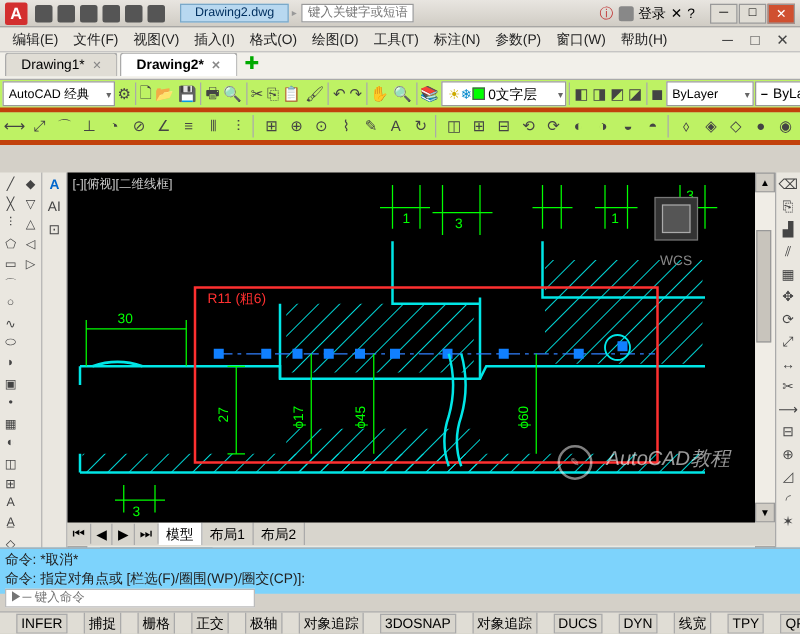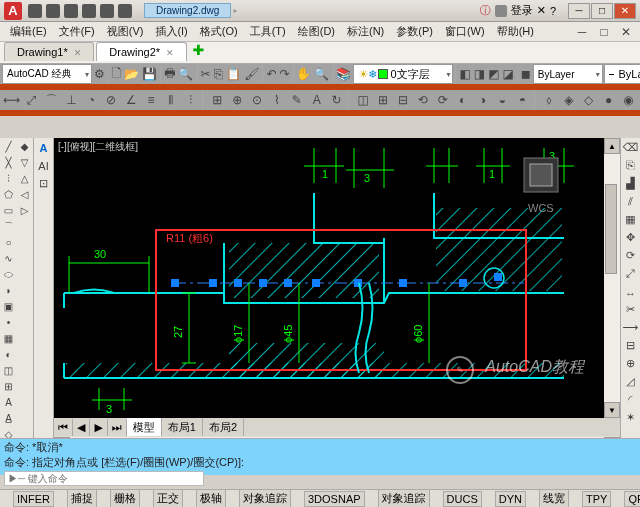--- a/index.html
+++ b/index.html
@@ -10,23 +10,23 @@
 .title-tab{background:#b8d8f0;border:1px solid #7aa8c8;padding:1px 11px;font-size:10px;color:#003060;margin-left:8px}
 .title-search{background:#fff;border:1px solid #999;padding:1px 4px;font-size:10px;color:#888;width:90px;margin-left:4px}
 .title-right{margin-left:auto;display:flex;align-items:center;gap:4px}
 .win-btns{display:flex;gap:1px;margin-left:8px}
 .win-btn{width:22px;height:16px;background:#e0ddd5;border:1px solid #999;display:flex;align-items:center;justify-content:center;font-size:10px}
 .win-close{background:#d05030;color:#fff}
 .menubar{height:20px;background:#eae7e0;display:flex;align-items:center;padding:0 4px;border-bottom:1px solid #bbb}
 .menu-item{padding:2px 6px;font-size:11px;color:#222;cursor:default}
 .doc-tabs{height:22px;background:#f2f0ea;display:flex;align-items:flex-start;padding:0 4px;border-bottom:1px solid #aaa}
 .doc-tab{padding:3px 12px;background:#e0ddd5;border:1px solid #aaa;border-bottom:none;margin-right:2px;font-size:11px;border-radius:3px 3px 0 0}
-.doc-tab.active{background:#fff;font-weight:400}
+.doc-tab.active{background:#fff;font-weight:700}
 .doc-tab .x{margin-left:6px;color:#888;font-size:9px}
-.toolbar-row{height:26px;background:#a3a3a3;display:flex;align-items:center;padding:1px 2px;border-bottom:6px solid #c2410c;gap:1px;overflow:hidden}
+.toolbar-row{height:26px;background:#bef264;display:flex;align-items:center;padding:1px 2px;border-bottom:4px solid #c2410c;gap:1px;overflow:hidden}
 .tb-btn{width:20px;height:20px;border:1px solid transparent;display:flex;align-items:center;justify-content:center;font-size:12px;color:#444}
 .tb-sep{width:4px;height:18px;border-left:1px solid #aaa;margin:0 1px}
 .tb-combo{height:20px;background:#fff;border:1px solid #999;padding:0 14px 0 4px;font-size:10px;display:flex;align-items:center;position:relative;min-width:60px}
 .tb-combo::after{content:"▾";position:absolute;right:2px;font-size:8px;color:#666}
 .layer-combo{min-width:100px}
 .layer-sw{width:10px;height:10px;background:#fff;border:1px solid #555;display:inline-block;margin-right:3px}
 .workspace{position:absolute;top:138px;left:0;right:0;bottom:55px;display:flex}
 .left-tools{width:34px;background:#eae7e0;border-right:1px solid #aaa;display:flex;flex-direction:column;flex-wrap:wrap;padding:1px;gap:1px;align-content:flex-start}
 .left-tools .tb-btn{width:15px;height:15px;font-size:10px}
 .left-single{width:20px;background:#eae7e0;border-right:1px solid #aaa;display:flex;flex-direction:column;padding:1px;gap:1px}
@@ -61,42 +61,43 @@
 <div class="titlebar">
   <div class="logo">A</div>
   <span class="title-dd"></span>
   <span class="title-dd"></span>
   <span class="title-dd"></span>
   <span class="title-dd"></span>
   <span class="title-dd"></span>
   <span class="title-dd"></span>
   <span class="title-tab">Drawing2.dwg</span>
   <span style="color:#999;font-size:8px;margin-left:2px">▸</span>
+  <input class="title-search" placeholder="键入关键字或短语" style="">
   <div class="title-right">
     <span style="color:#c03030">ⓘ</span>
     <span style="width:12px;height:12px;background:#888;border-radius:2px"></span>
     <span>登录</span>
     <span>✕</span>
     <span>?</span>
     <div class="win-btns">
       <div class="win-btn">─</div>
       <div class="win-btn">□</div>
       <div class="win-btn win-close">✕</div>
     </div>
   </div>
 </div>
 
 <div class="menubar">
   <span class="menu-item">编辑(E)</span>
   <span class="menu-item">文件(F)</span>
   <span class="menu-item">视图(V)</span>
   <span class="menu-item">插入(I)</span>
   <span class="menu-item">格式(O)</span>
+  <span class="menu-item">绘图(D)</span>
   <span class="menu-item">工具(T)</span>
-  <span class="menu-item">绘图(D)</span>
   <span class="menu-item">标注(N)</span>
   <span class="menu-item">参数(P)</span>
   <span class="menu-item">窗口(W)</span>
   <span class="menu-item">帮助(H)</span>
   <span style="margin-left:auto;display:flex;gap:2px">
     <span class="tb-btn">─</span>
     <span class="tb-btn">□</span>
     <span class="tb-btn">✕</span>
   </span>
 </div>

